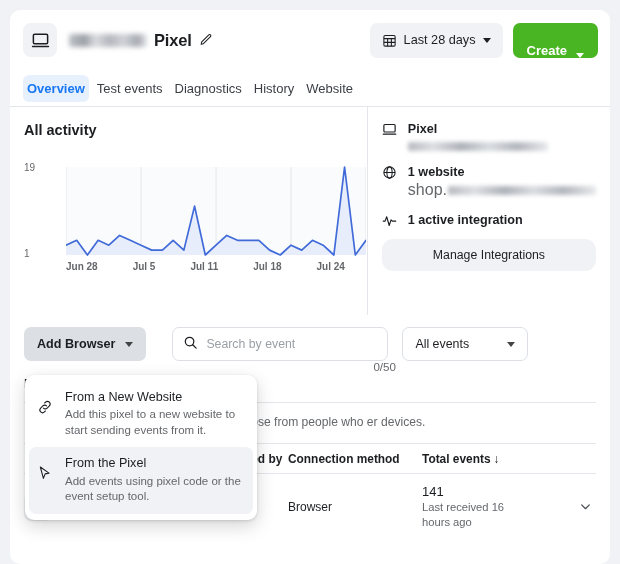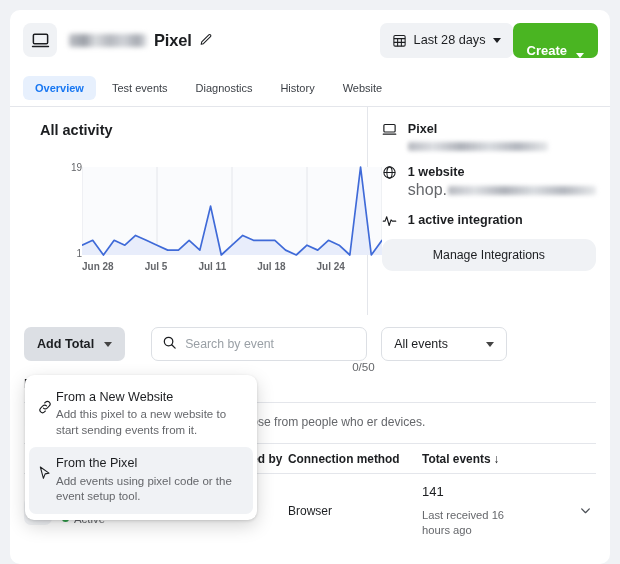--- a/index.html
+++ b/index.html
@@ -45,21 +45,21 @@
         rgba(210,213,218,0.6) 100%);
     filter: blur(2.6px);
     vertical-align: middle;
   }
   .hdr-title {
     font-size: 16.5px; font-weight: bold; color: #1c1e21;
     letter-spacing: -0.2px;
   }
   .edit-pencil { margin-left: 7px; display:flex; align-items:center; }
   .edit-pencil svg { width: 14px; height: 14px; }
-  .hdr-right { margin-left: auto; display: flex; align-items: center; }
+  .hdr-right { margin-left: auto; display: flex; align-items: center; gap: 10px; }
   .date-btn {
     height: 35px; display: flex; align-items: center; gap: 7px;
     background: #f0f2f5; border-radius: 7px; padding: 0 12px;
     font-size: 12.7px; color: #1c1e21; font-weight: 500;
   }
   .date-btn .cal svg { width: 15px; height: 15px; display:block; }
   .caret {
     width: 0; height: 0;
     border-left: 4.5px solid transparent;
     border-right: 4.5px solid transparent;
@@ -73,40 +73,40 @@
     color: #fff; font-size: 13px; font-weight: bold;
   }
 
   
   .tabs {
     display: flex; align-items: center; gap: 4px;
     padding: 0 13px; height: 37px;
     border-bottom: 1px solid #e4e6eb;
   }
   .tab {
-    font-size: 11px; color: #3b3f45; font-weight: 500;
-    padding: 6px 12px; border-radius: 6px; white-space: nowrap;
+    font-size: 13px; color: #3b3f45; font-weight: 500;
+    padding: 6px 4px; border-radius: 6px; white-space: nowrap;
   }
   .tab.active { color: #1877f2; background: #e7f0fd; font-weight: bold; }
 
   
   .split { display: flex; height: 208px; }
-  .left-pane { width: 365px; padding: 15px 14px 0 30px; position: relative; }
+  .left-pane { width: 365px; padding: 15px 14px 0 14px; position: relative; }
   .right-pane {
     flex: 1; border-left: 1px solid #e4e6eb;
     padding: 14px 14px 0 14px;
   }
   .sect-title { font-size: 14.5px; font-weight: bold; color: #1c1e21; }
 
   
   .chart-wrap { position: relative; margin-top: 17px; height: 130px; }
   .chart-svg { display: block; }
   .ytick {
-    position: absolute; right: auto; left: 8px;
-    width: 34px; text-align: right;
+    position: absolute; right: auto; left: 0;
+    width: 34px; text-align: left;
     font-size: 10px; color: #65676b;
   }
   .xlabels {
     position: absolute; left: 42px; right: 8px; top: 106px;
     display: flex; justify-content: space-between;
     font-size: 10px; color: #65676b; font-weight: 600;
   }
 
   
   .info-row { display: flex; gap: 10px; margin-bottom: 13px; }
@@ -196,37 +196,37 @@
   .ev-name { font-size: 12.4px; font-weight: bold; color: #1c1e21; }
   .ev-status {
     font-size: 11.4px; color: #65676b; display: flex; align-items: center; gap: 5px;
     margin-top: 2px;
   }
   .dot { width: 7px; height: 7px; border-radius: 50%; background: #31a24c; }
   .cell-used { width: 52px; }
   .cell-conn { width: 134px; font-size: 12px; color: #1c1e21; }
   .cell-total { flex: 1; }
   .tot-num { font-size: 13px; color: #1c1e21; }
-  .tot-sub { font-size: 11.2px; color: #65676b; line-height: 1.3; margin-top: 9px; max-width: 112px; }
+  .tot-sub { font-size: 11.2px; color: #65676b; line-height: 1.3; margin-top: 1px; max-width: 112px; }
   .chev { width: 22px; display: flex; justify-content: center; align-self: center; }
   .chev svg { width: 13px; height: 13px; }
 
   
   .menu {
     position: absolute;
     left: 15px; top: 365px;
     width: 232px;
     background: #fff;
     border-radius: 9px;
     box-shadow: 0 1px 3px rgba(0,0,0,0.14), 0 6px 18px rgba(0,0,0,0.17);
     padding: 6px 4px 6px 4px;
     z-index: 30;
   }
   .menu-item {
-    display: flex; padding: 8px 8px 9px 8px;
+    display: flex; gap: 9px; padding: 8px 8px 9px 8px;
     border-radius: 7px;
   }
   .menu-item.hover { background: #f0f2f5; }
   .mi-ico { width: 19px; flex: 0 0 19px; display: flex; align-items: flex-start; padding-top: 10px; }
   .mi-ico svg { width: 16px; height: 16px; }
   .mi-title { font-size: 12.6px; color: #1c1e21; line-height: 1.3; }
   .mi-desc { font-size: 11.5px; color: #65676b; line-height: 1.35; margin-top: 2px; }
 </style>
 </head>
 <body>
@@ -348,21 +348,21 @@
         </div>
         <div class="info-main">1 active integration</div>
       </div>
 
       <div class="manage-btn">Manage Integrations</div>
     </div>
   </div>
 
   <div class="toolbar">
     <div class="add-events-btn">
-      <span>Add Total</span>
+      <span>Add Browser</span>
       <span class="caret grey"></span>
     </div>
 
     <div class="search-box">
       <span>
         <svg viewBox="0 0 24 24" fill="none" stroke="#1c1e21" stroke-width="2" stroke-linecap="round">
           <circle cx="10.5" cy="10.5" r="6.8"></circle>
           <line x1="15.6" y1="15.6" x2="21" y2="21"></line>
         </svg>
       </span>

